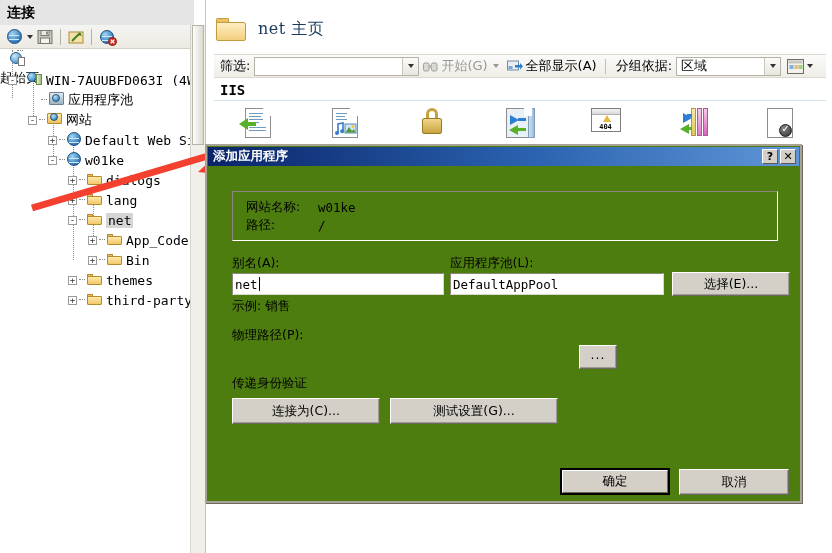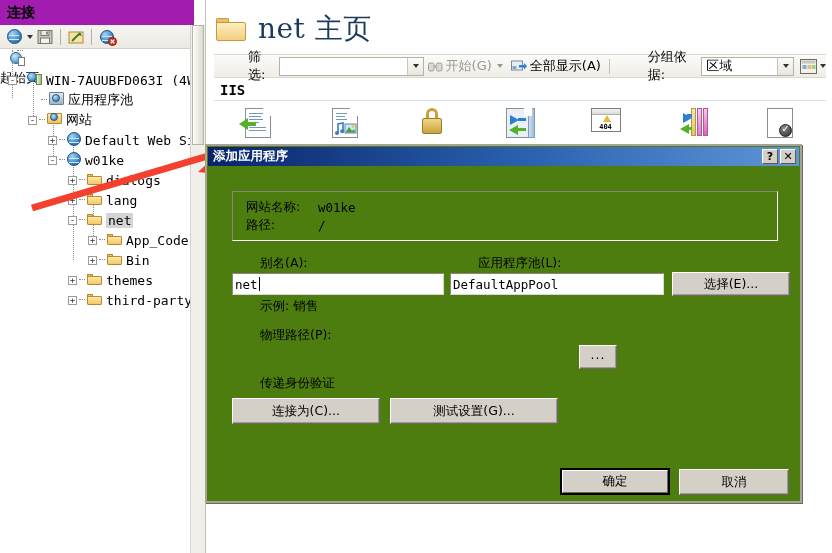--- a/index.html
+++ b/index.html
@@ -11,21 +11,21 @@
     color:#000;
     overflow:hidden;
     position:relative;
   }
   .app{position:absolute;inset:0;}
 
   
   .left-pane{position:absolute;left:0;top:0;width:205px;height:553px;background:#ffffff;}
   .conn-header{
     position:absolute;left:0;top:0;width:194px;height:25px;
-    background:#a21caf;
+    background:#e5e5e5;
     color:#000;
     font-weight:bold;
     font-size:14px;
     line-height:25px;
     padding-left:7px;
     box-sizing:border-box;
     font-family:"DejaVu Sans",sans-serif;
   }
   .conn-toolbar{
     position:absolute;left:0;top:25px;width:194px;height:24px;
@@ -80,21 +80,21 @@
   
   .vscroll{position:absolute;left:190px;top:25px;width:15px;height:528px;background:#f1efe9;border-left:1px solid #d8d4cb;}
   .vscroll .thumb{position:absolute;left:1px;top:0;width:12px;height:120px;background:linear-gradient(to right,#fdfdfc,#ddd9cf);border:1px solid #b9b4a8;box-sizing:border-box;}
 
   
   .right-pane{position:absolute;left:205px;top:0;width:627px;height:553px;background:#fff;border-left:1px solid #c6c2b8;box-sizing:border-box;}
   .page-head{position:absolute;left:0;top:8px;height:42px;display:flex;align-items:center;padding-left:10px;}
   .page-folder{width:30px;height:25px;position:relative;margin-right:12px;}
   .page-folder:before{content:"";position:absolute;left:0;top:1px;width:13px;height:5px;background:#edc264;border:1px solid #c39b3c;border-bottom:none;border-radius:2px 2px 0 0;box-sizing:border-box;}
   .page-folder:after{content:"";position:absolute;left:0;top:5px;width:30px;height:19px;background:linear-gradient(to bottom,#fdeec2,#f3cf7e);border:1px solid #c39b3c;box-sizing:border-box;border-radius:0 2px 2px 2px;}
-  .page-title{font-size:28px;color:#1b3a5c;font-family:"DejaVu Serif","Liberation Serif",serif;letter-spacing:.5px;}
+  .page-title{font-size:16px;color:#1b3a5c;font-family:"DejaVu Serif","Liberation Serif",serif;letter-spacing:.5px;}
 
   .filterbar{
     position:absolute;left:8px;top:54px;width:612px;height:24px;
     background:linear-gradient(to bottom,#fbfbfa,#efedE6);
     border-top:1px solid #dcd8cf;border-bottom:1px solid #dcd8cf;
     display:flex;align-items:center;box-sizing:border-box;font-size:13px;
   }
   .filterbar .lbl{padding:0 4px 0 6px;font-family:"DejaVu Sans",sans-serif;font-size:13px;}
   .fi-input{width:165px;height:19px;border:1px solid #b6b2a8;background:#fff;box-sizing:border-box;display:flex;align-items:center;}
   .fi-arrow{width:15px;height:17px;border-left:1px solid #cac6bc;display:flex;align-items:center;justify-content:center;background:linear-gradient(to bottom,#fbfbfa,#e9e6de);margin-left:auto;}
@@ -161,21 +161,21 @@
     position:absolute;left:25px;top:24px;width:546px;height:50px;
     border-top:1px solid #8a867c;border-left:1px solid #8a867c;
     border-right:1px solid #fff;border-bottom:1px solid #fff;
     box-sizing:border-box;
   }
   .infogrid{position:absolute;left:13px;top:6px;font-size:12.5px;}
   .infogrid .row{display:flex;height:18px;align-items:center;}
   .infogrid .k{width:72px;font-family:"DejaVu Sans",sans-serif;}
   .infogrid .v{font-family:"DejaVu Sans Mono","Liberation Mono",monospace;font-size:12.5px;}
 
-  .lbl{font-size:12.5px;font-family:"DejaVu Sans",sans-serif;margin-left:28px;}
+  .lbl{font-size:12.5px;font-family:"DejaVu Sans",sans-serif;}
   .mono{font-family:"DejaVu Sans Mono","Liberation Mono",monospace;font-size:12.5px;}
   .field{
     background:#fff;
     border-top:1px solid #8a867c;border-left:1px solid #8a867c;
     border-right:1px solid #dcd8d0;border-bottom:1px solid #dcd8d0;
     box-sizing:border-box;display:flex;align-items:center;padding:0 2px;
     overflow:hidden;white-space:nowrap;
   }
   .btn{
     background:#d4d0c8;

